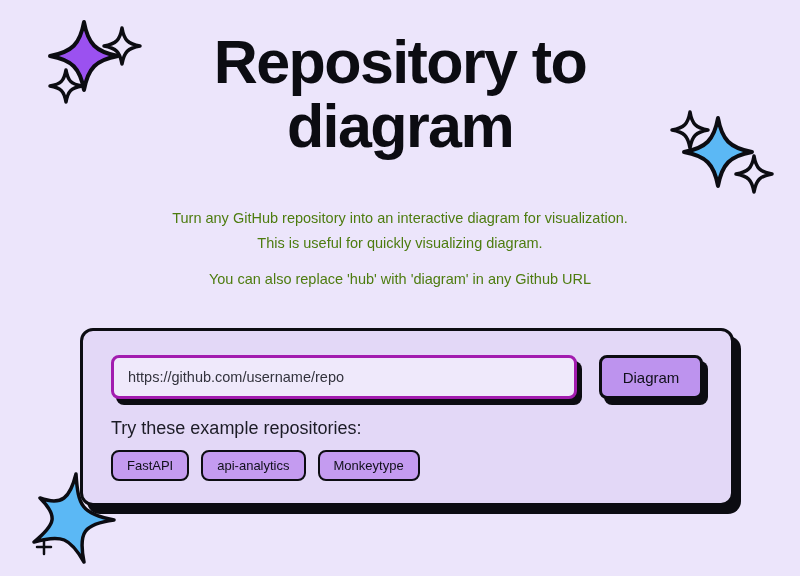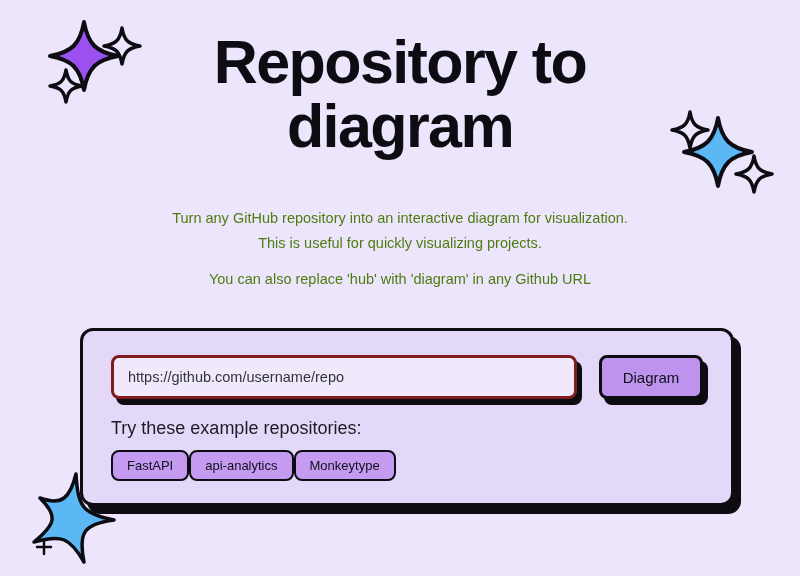--- a/index.html
+++ b/index.html
@@ -81,21 +81,21 @@
     top: 24px;
     display: flex;
     align-items: flex-start;
   }
 
   .url-input {
     width: 466px;
     height: 44px;
     box-sizing: border-box;
     background: #efe9fb;
-    border: 3px solid #7f1d1d;
+    border: 3px solid #a21caf;
     border-radius: 8px;
     box-shadow: 5px 6px 0 0 #0c0c12;
     padding: 0 14px;
     font-family: "Liberation Sans", sans-serif;
     font-size: 14.5px;
     color: #1a1a22;
     outline: none;
   }
   .url-input::placeholder { color: #33333d; opacity: 1; }
 
@@ -121,20 +121,21 @@
     top: 87px;
     font-size: 18px;
     color: #1c1c26;
   }
 
   .chips {
     position: absolute;
     left: 28px;
     top: 119px;
     display: flex;
+    gap: 12px;
   }
   .chip {
     height: 31px;
     box-sizing: border-box;
     padding: 0 14px;
     background: #c49bf0;
     border: 2px solid #0c0c12;
     border-radius: 8px;
     font-family: "Liberation Sans", sans-serif;
     font-size: 13px;
@@ -175,21 +176,21 @@
     </svg>
   </div>
 
   <h1 class="title">
     <span class="line">Repository to</span>
     <span class="line">diagram</span>
   </h1>
 
   <div class="subtitle">
     <div>Turn any GitHub repository into an interactive diagram for visualization.</div>
-    <div>This is useful for quickly visualizing projects.</div>
+    <div>This is useful for quickly visualizing diagram.</div>
     <span class="para-gap"></span>
     <div>You can also replace 'hub' with 'diagram' in any Github URL</div>
   </div>
 
   <div class="card">
 
     <div class="input-row">
       <input class="url-input" type="text" placeholder="https://github.com/username/repo" style="">
       <button class="diagram-button">Diagram</button>
     </div>

